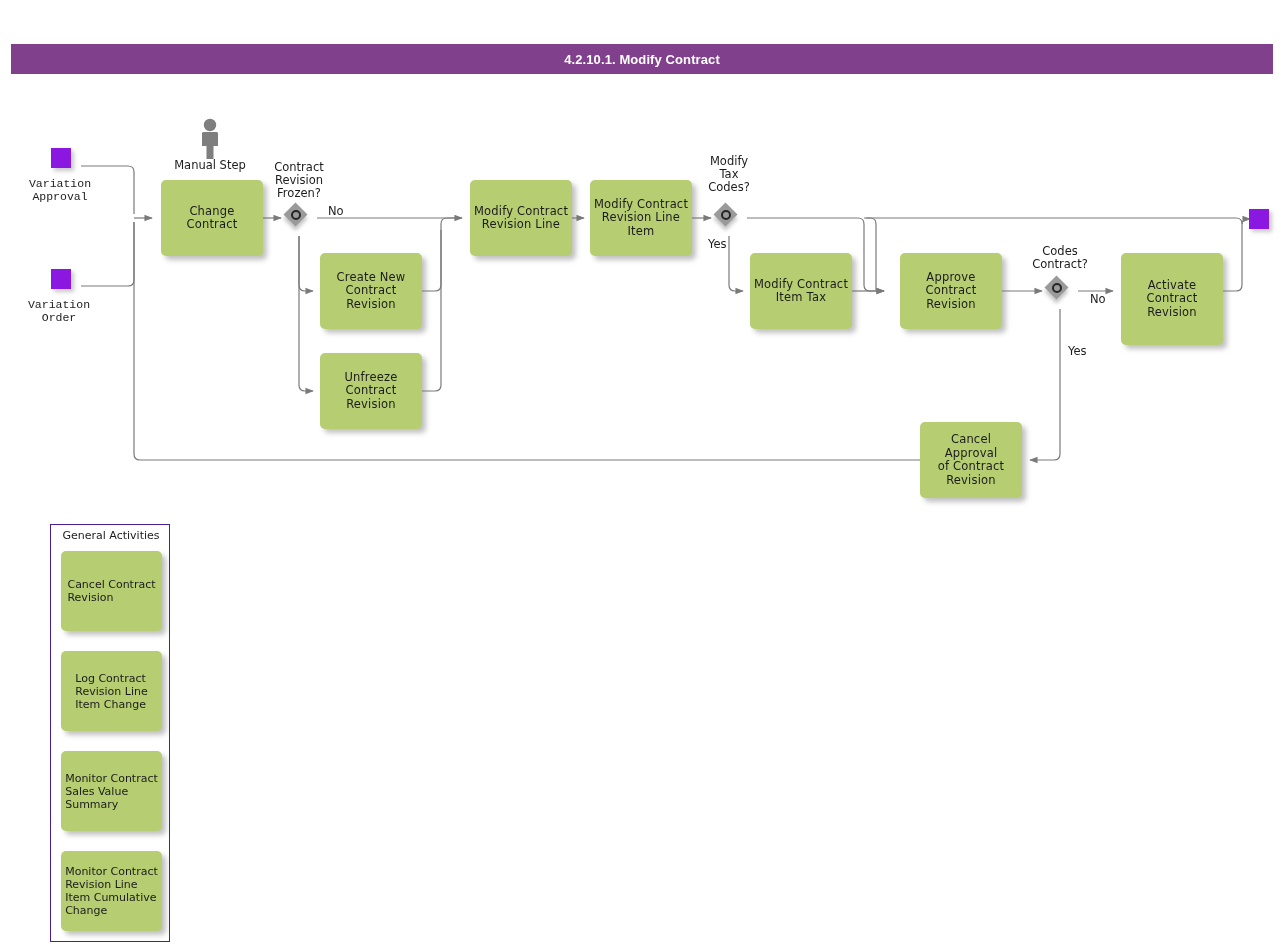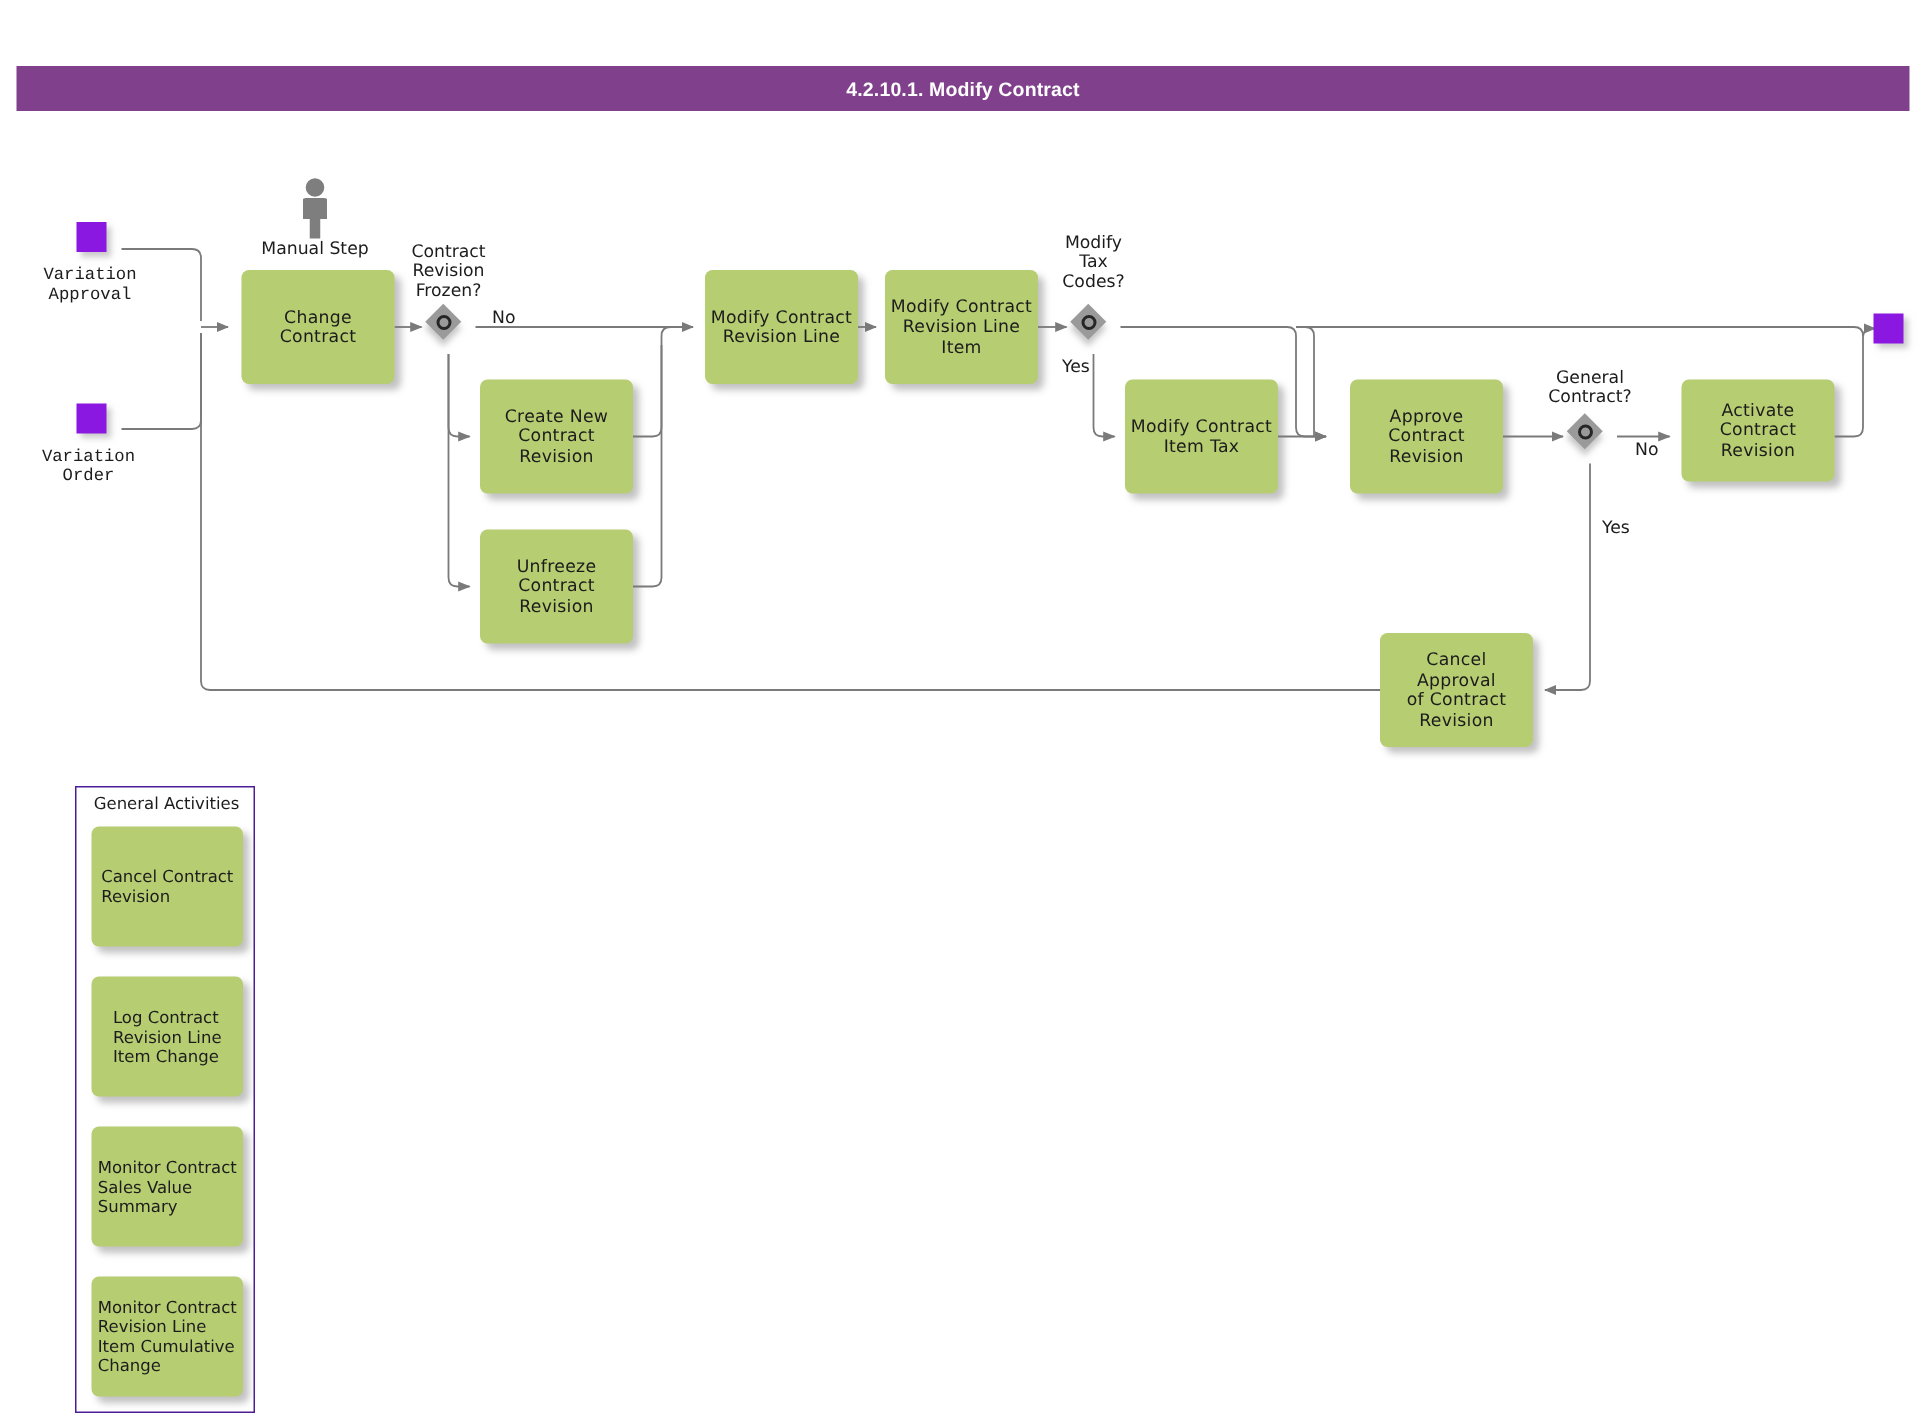--- a/index.html
+++ b/index.html
@@ -292,21 +292,21 @@
 </div>
 
 <div class="task" style="left:750px; top:253px; width:102px; height:76px;">
   <span class="task-label">Modify Contract<br>Item Tax</span>
 </div>
 
 <div class="task" style="left:900px; top:253px; width:102px; height:76px;">
   <span class="task-label">Approve<br>Contract<br>Revision</span>
 </div>
 
-<div class="task" style="left:1121px; top:253px; width:102px; height:68px;">
+<div class="task" style="left:1121px; top:253px; width:102px; height:92px;">
   <span class="task-label">Activate<br>Contract<br>Revision</span>
 </div>
 
 <div class="task" style="left:920px; top:422px; width:102px; height:76px;">
   <span class="task-label">Cancel Approval<br>of Contract<br>Revision</span>
 </div>
 
 <div class="gateway" style="left:283px; top:202px;">
   <div class="diamond"></div>
   <div class="ring"></div>
@@ -325,21 +325,21 @@
     <div>Modify</div>
     <div>Tax</div>
     <div>Codes?</div>
   </div>
 
 <div class="gateway" style="left:1044px; top:275px;">
   <div class="diamond"></div>
   <div class="ring"></div>
 </div>
 <div class="gateway-label" style="left:1000px; top:245px;">
-    <div>General</div>
+    <div>Codes</div>
     <div>Contract?</div>
   </div>
 
 <div class="flow-label" style="left:328px; top:204px;">No</div>
 <div class="flow-label" style="left:708px; top:237px;">Yes</div>
 <div class="flow-label" style="left:1090px; top:292px;">No</div>
 <div class="flow-label" style="left:1068px; top:344px;">Yes</div>
 
 <div id="general-activities">
   <div class="panel-title">General Activities</div>

